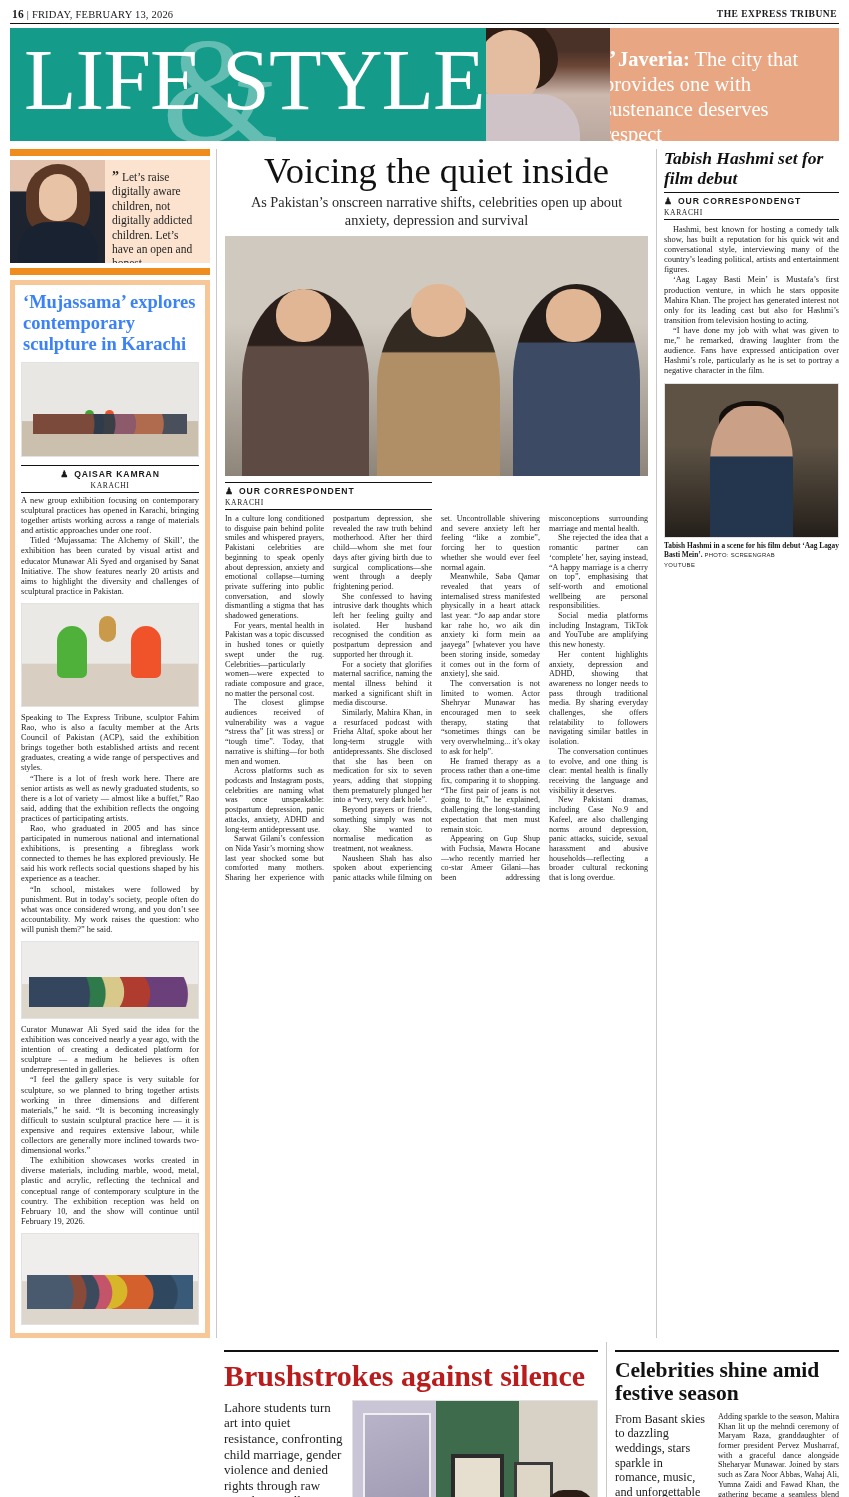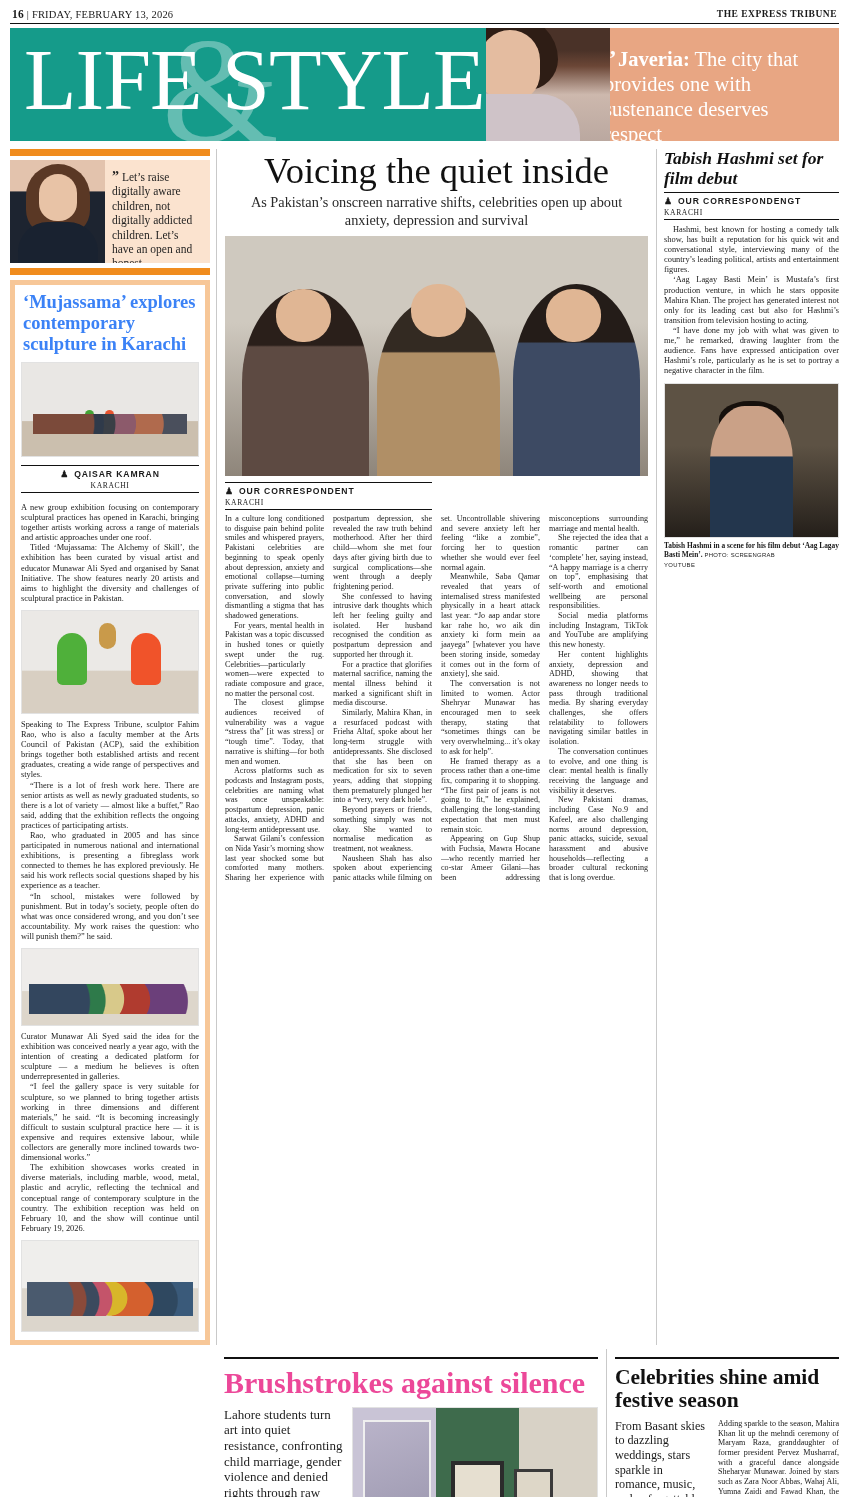--- a/index.html
+++ b/index.html
@@ -186,21 +186,21 @@
   .cap { font-size:7.4px; line-height:8.8px; margin-top:4px; }
   .cap b { font-weight:bold; }
   .cap .credit { font-size:5.9px; letter-spacing:.3px; font-family:"Liberation Sans",sans-serif; }
   .credit-line { font-size:5.9px; letter-spacing:.4px; font-family:"Liberation Sans",sans-serif; margin-top:2px; }
 
   
   .bottom { display:flex; margin-top:4px; }
   .bot-mid { flex:1; padding:0 8px 0 8px; border-right:1px solid #c9c9c9; }
   .bot-right { width:232px; flex:0 0 232px; padding-left:8px; }
 
-  .head-brush { font-size:30px; line-height:33px; margin:0 0 8px; color:#ec4899; }
+  .head-brush { font-size:30px; line-height:33px; margin:0 0 8px; color:#b91c1c; }
   .brush-flex { display:flex; gap:8px; }
   .brush-deck { flex:0 0 120px; font-size:13px; line-height:15.6px; color:#1f1f1f; }
   .ph-brush { flex:1; height:205px; position:relative; overflow:hidden;
     background:linear-gradient(90deg,#c9c4d6 0 34%, #3e6b4c 34% 68%, #d8d2c6 68% 100%); }
   .ph-brush .fr1 { position:absolute; left:4%; top:6%; width:28%; height:84%; background:linear-gradient(160deg,#b9b3c9,#8d8aa2); border:2px solid #efefef; }
   .ph-brush .fr2 { position:absolute; left:40%; top:26%; width:22%; height:62%; background:#e6dfd0; border:4px solid #2b2b2b; }
   .ph-brush .fr3 { position:absolute; left:66%; top:30%; width:16%; height:52%; background:#ded7c8; border:3px solid #3a3a3a; }
   .ph-brush .girl { position:absolute; right:-2%; bottom:0; width:26%; height:56%;
     background:linear-gradient(180deg,#2b1c16 0 26%, #e3bb9c 27% 62%, #6a5a52 63% 100%); border-radius:40% 40% 0 0; }
 
@@ -271,21 +271,21 @@
           <span class="q-green"></span>
             <span class="q-red"></span>
         </div>
         <div class="byline-rule"></div>
         <div class="byline">
           <span class="glyph">♟</span>
           <span>QAISAR KAMRAN</span>
         </div>
         <div class="byline-city">KARACHI</div>
 
-        <div class="body-text s9" style="margin-top:10px">
+        <div class="body-text s9" style="margin-top:3px">
           <p class="first">A new group exhibition focusing on contemporary sculptural practices has opened in Karachi, bringing together artists working across a range of materials and artistic approaches under one roof.</p>
           <p>Titled ‘Mujassama: The Alchemy of Skill’, the exhibition has been curated by visual artist and educator Munawar Ali Syed and organised by Sanat Initiative. The show features nearly 20 artists and aims to highlight the diversity and challenges of sculptural practice in Pakistan.</p>
         </div>
 
         <div class="photo ph2">
           <span class="qg"></span>
             <span class="pd"></span>
             <span class="qr"></span>
         </div>
 
@@ -336,21 +336,21 @@
           <div style="width:50%"></div>
         </div>
 
         <div class="cols4 body-text">
           <p class="first">In a culture long conditioned to disguise pain behind polite smiles and whispered prayers, Pakistani celebrities are beginning to speak openly about depression, anxiety and emotional collapse—turning private suffering into public conversation, and slowly dismantling a stigma that has shadowed generations.</p>
           <p>For years, mental health in Pakistan was a topic discussed in hushed tones or quietly swept under the rug. Celebrities—particularly women—were expected to radiate composure and grace, no matter the personal cost.</p>
           <p>The closest glimpse audiences received of vulnerability was a vague “stress tha” [it was stress] or “tough time”. Today, that narrative is shifting—for both men and women.</p>
           <p>Across platforms such as podcasts and Instagram posts, celebrities are naming what was once unspeakable: postpartum depression, panic attacks, anxiety, ADHD and long-term antidepressant use.</p>
           <p>Sarwat Gilani’s confession on Nida Yasir’s morning show last year shocked some but comforted many mothers. Sharing her experience with postpartum depression, she revealed the raw truth behind motherhood. After her third child—whom she met four days after giving birth due to surgical complications—she went through a deeply frightening period.</p>
           <p>She confessed to having intrusive dark thoughts which left her feeling guilty and isolated. Her husband recognised the condition as postpartum depression and supported her through it.</p>
-          <p>For a practice that glorifies maternal sacrifice, naming the mental illness behind it marked a significant shift in media discourse.</p>
+          <p>For a society that glorifies maternal sacrifice, naming the mental illness behind it marked a significant shift in media discourse.</p>
           <p>Similarly, Mahira Khan, in a resurfaced podcast with Frieha Altaf, spoke about her long-term struggle with antidepressants. She disclosed that she has been on medication for six to seven years, adding that stopping them prematurely plunged her into a “very, very dark hole”.</p>
           <p>Beyond prayers or friends, something simply was not okay. She wanted to normalise medication as treatment, not weakness.</p>
           <p>Nausheen Shah has also spoken about experiencing panic attacks while filming on set. Uncontrollable shivering and severe anxiety left her feeling “like a zombie”, forcing her to question whether she would ever feel normal again.</p>
           <p>Meanwhile, Saba Qamar revealed that years of internalised stress manifested physically in a heart attack last year. “Jo aap andar store kar rahe ho, wo aik din anxiety ki form mein aa jaayega” [whatever you have been storing inside, someday it comes out in the form of anxiety], she said.</p>
           <p>The conversation is not limited to women. Actor Shehryar Munawar has encouraged men to seek therapy, stating that “sometimes things can be very overwhelming... it’s okay to ask for help”.</p>
           <p>He framed therapy as a process rather than a one-time fix, comparing it to shopping. “The first pair of jeans is not going to fit,” he explained, challenging the long-standing expectation that men must remain stoic.</p>
           <p>Appearing on Gup Shup with Fuchsia, Mawra Hocane—who recently married her co-star Ameer Gilani—has been addressing misconceptions surrounding marriage and mental health.</p>
           <p>She rejected the idea that a romantic partner can ‘complete’ her, saying instead, “A happy marriage is a cherry on top”, emphasising that self-worth and emotional wellbeing are personal responsibilities.</p>
           <p>Social media platforms including Instagram, TikTok and YouTube are amplifying this new honesty.</p>
           <p>Her content highlights anxiety, depression and ADHD, showing that awareness no longer needs to pass through traditional media. By sharing everyday challenges, she offers relatability to followers navigating similar battles in isolation.</p>

